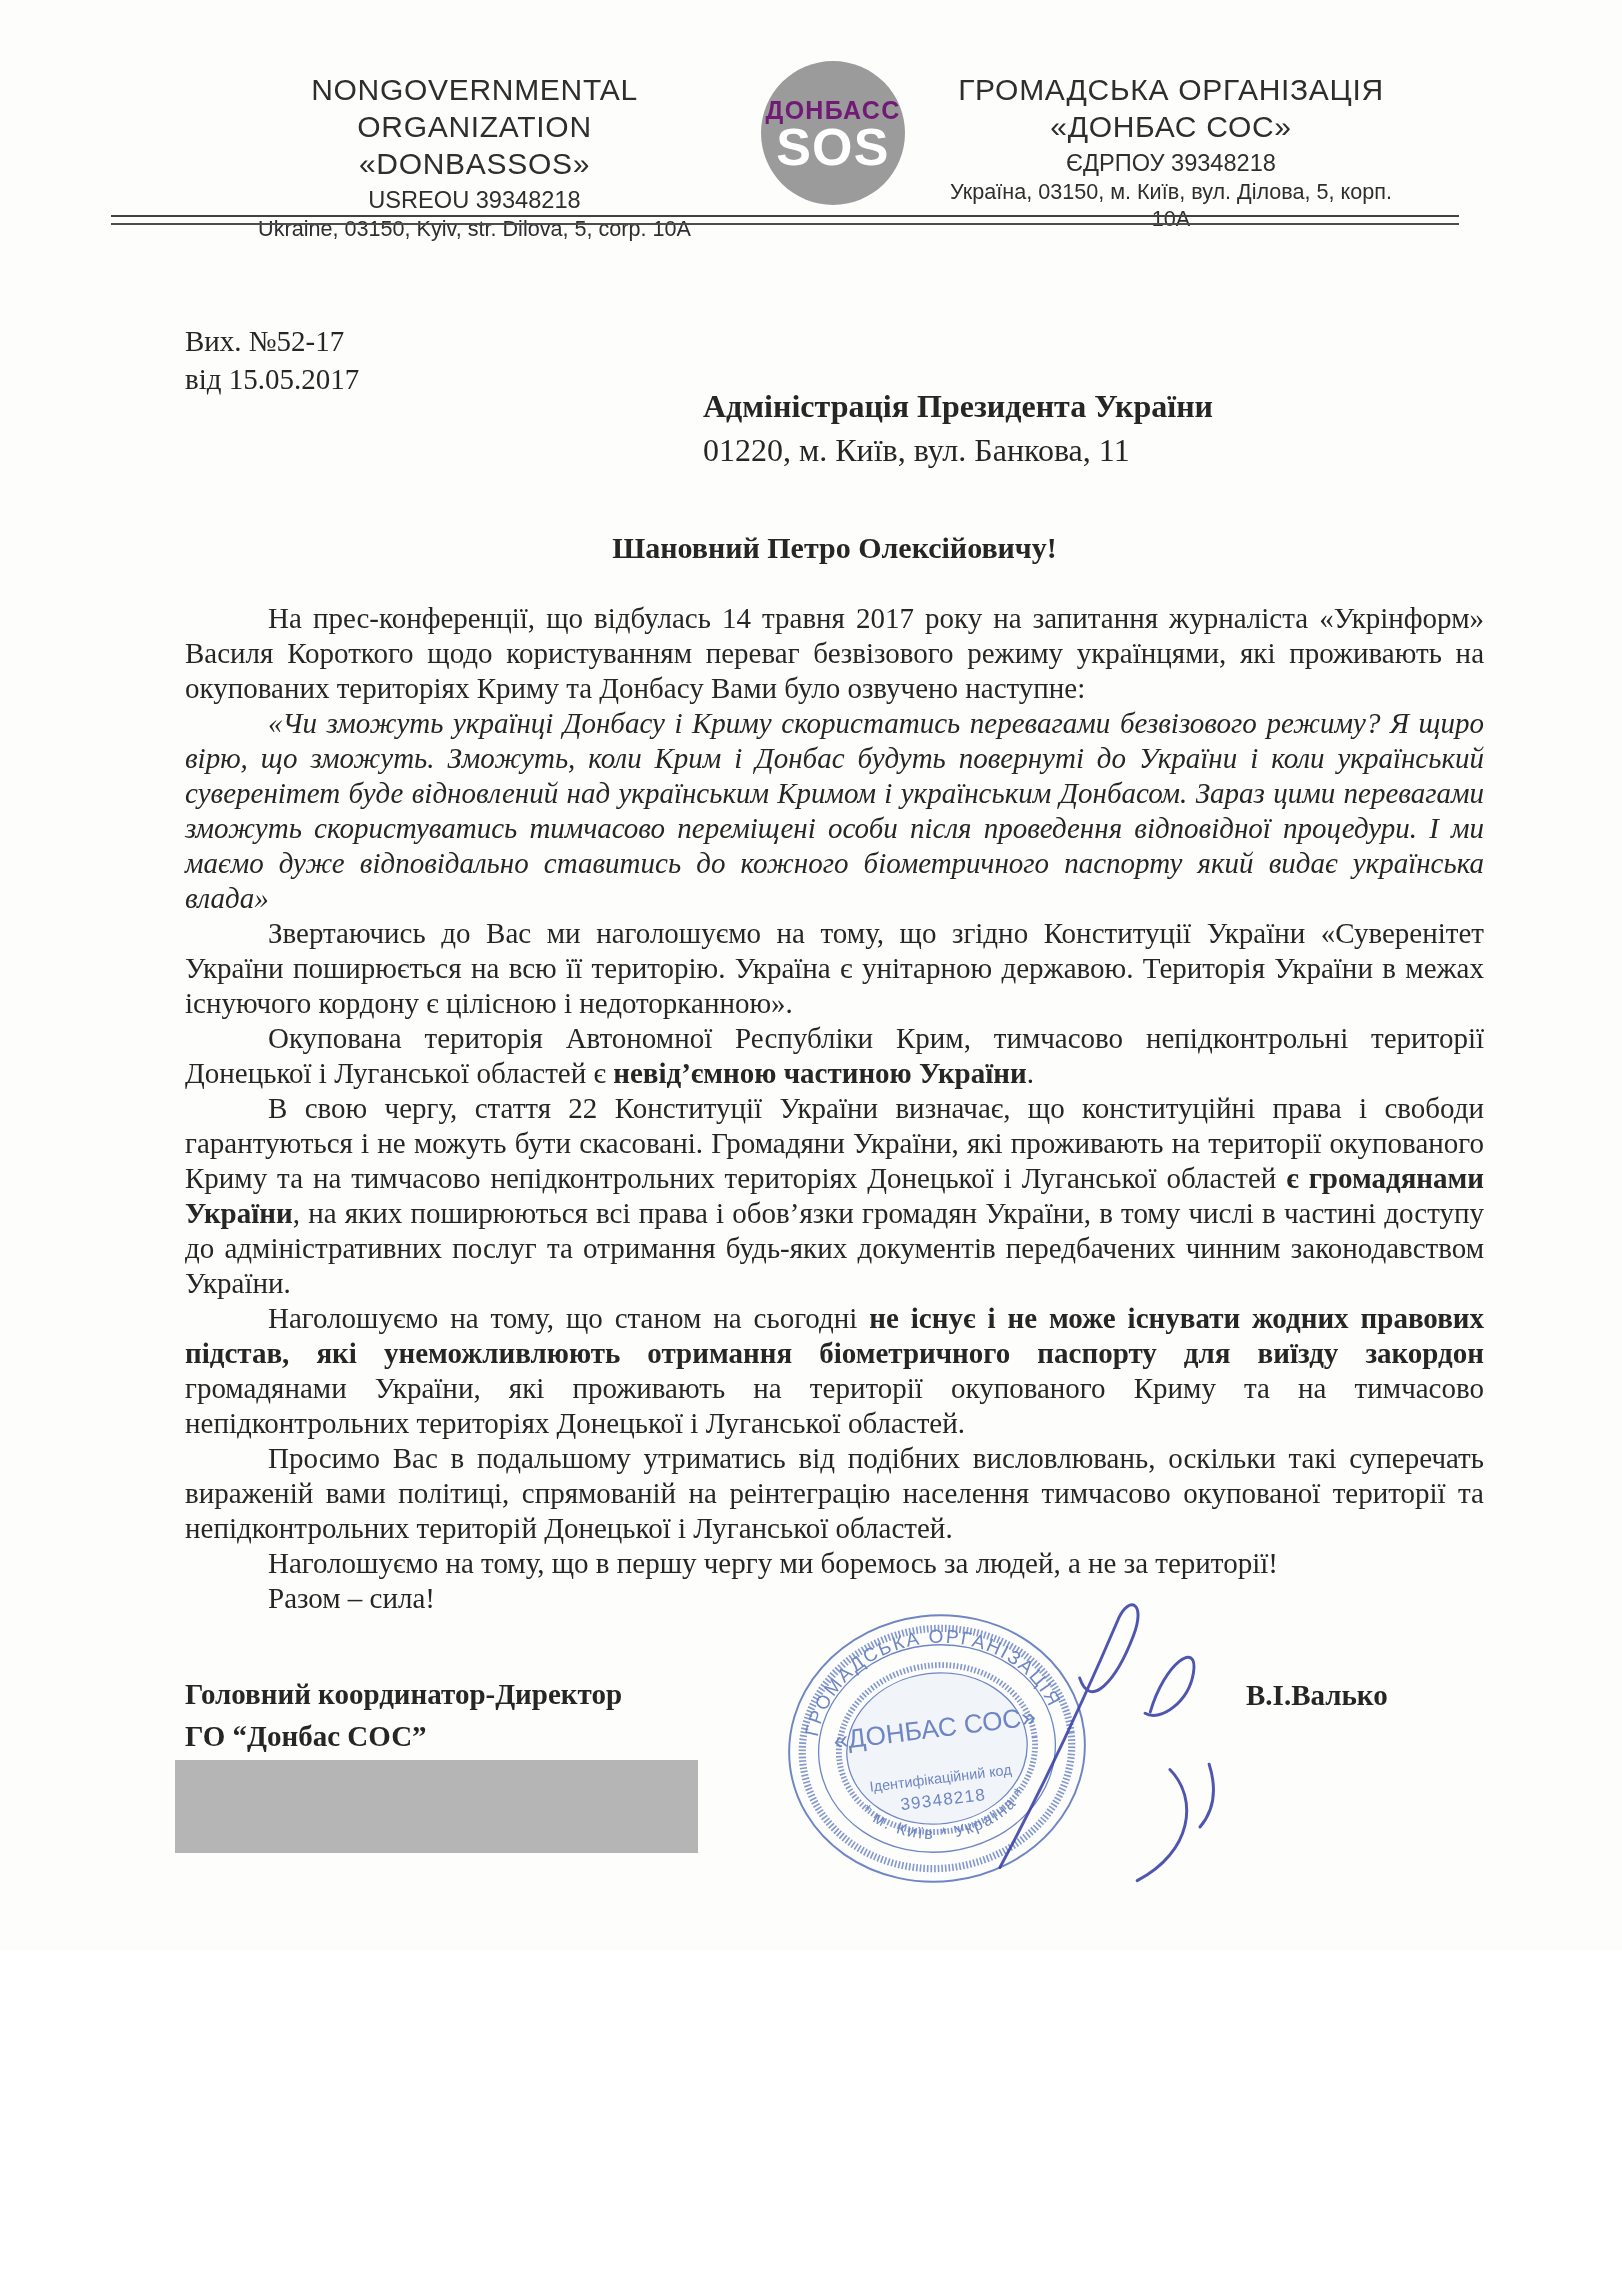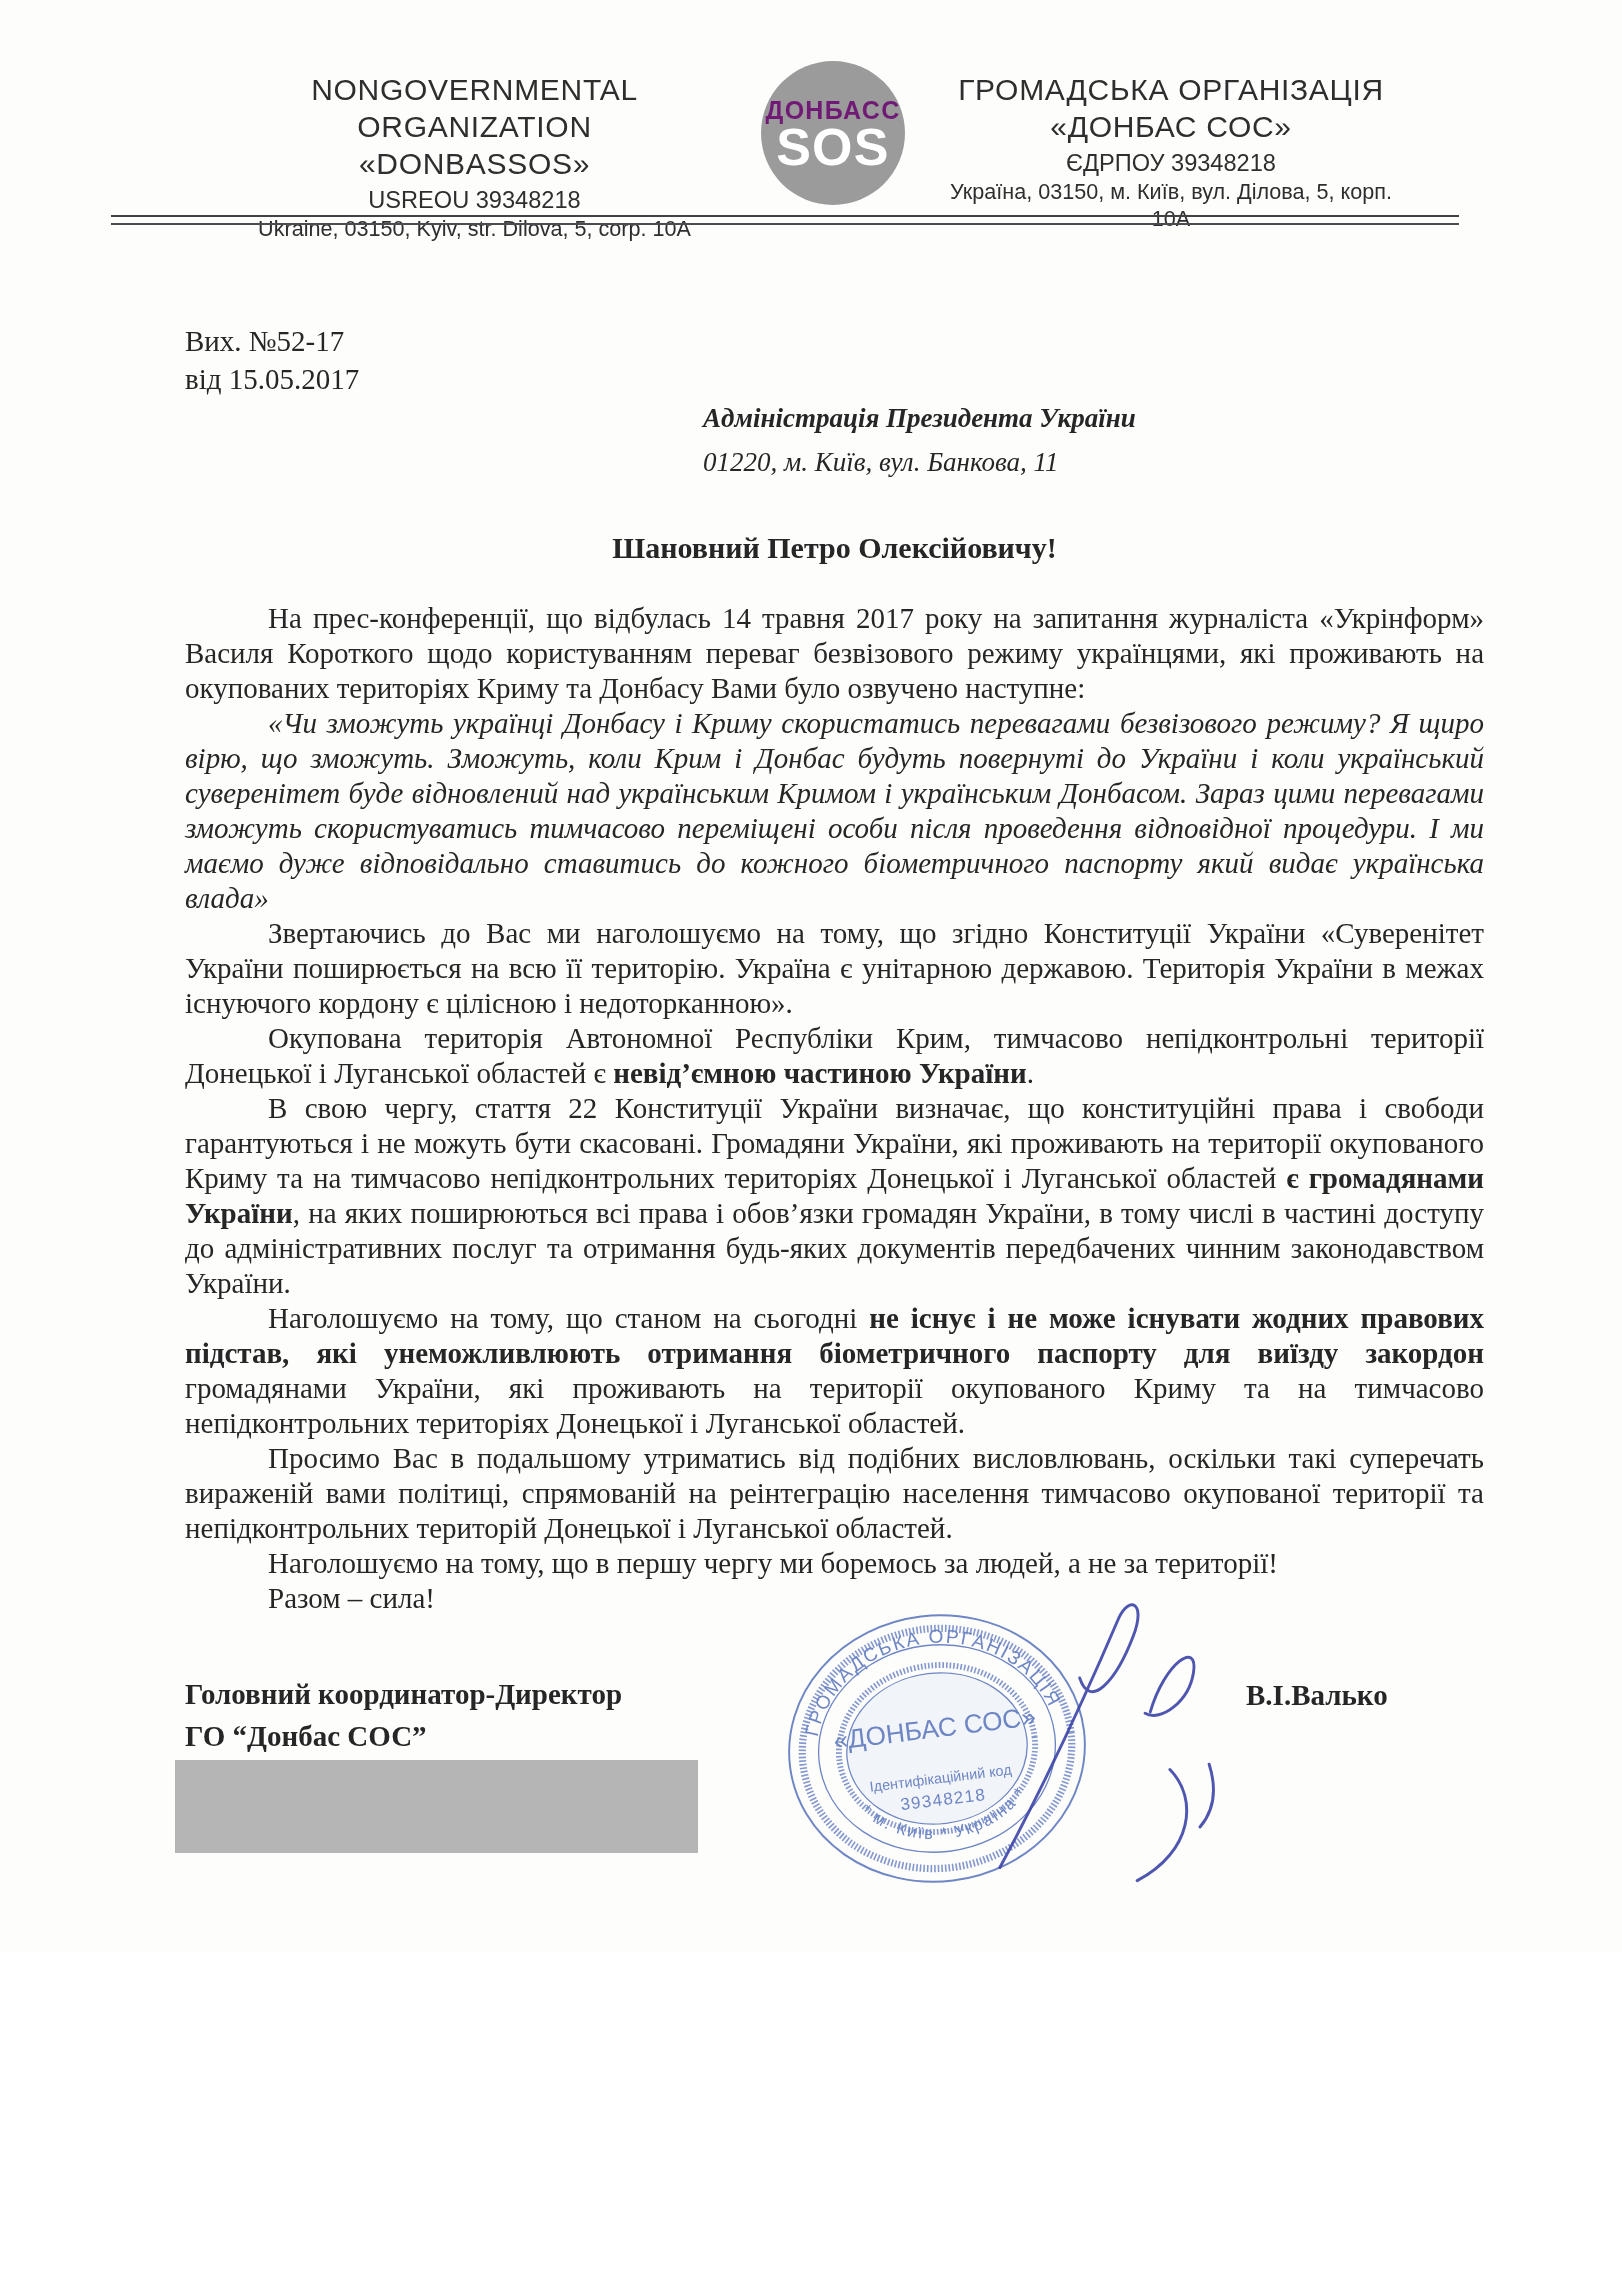--- a/index.html
+++ b/index.html
@@ -28,21 +28,21 @@
     font-family:"Liberation Sans", sans-serif;
   }
   .logo-top{font-size:25px;font-weight:bold;color:#701a75;letter-spacing:1.3px;}
   .logo-bottom{font-size:52px;font-weight:bold;color:#ffffff;letter-spacing:1.3px;line-height:46px;margin-top:-1.3px;}
   .rule{position:absolute;left:111px;width:1348px;height:5.9px;
     border-top:2.6px solid var(--rule_dark);border-bottom:2px solid #4a4d50;}
   .rule-top{top:215px;}
   .rule-bottom{top:2000px;}
   
   .ref{position:absolute;left:185px;top:322px;font-size:29px;line-height:38px;}
-  .recipient{position:absolute;left:703px;top:396px;font-size:27px;line-height:44px;font-style:italic;}
+  .recipient{position:absolute;left:703px;top:384px;font-size:32px;line-height:44px;}
   .recipient .r1{font-weight:bold;}
   
   .salutation{position:absolute;left:185px;top:531px;width:1299px;text-align:center;
     font-weight:bold;font-size:30px;}
   .letter-body{position:absolute;left:185px;top:601px;width:1299px;
     font-size:29px;line-height:35px;text-align:justify;}
   .letter-body p{margin:0;text-indent:83px;}
   .letter-body p.quote{font-style:italic;}
   .letter-body b{font-weight:bold;margin-top:45px;}
   .no-justify{text-align:left;}

